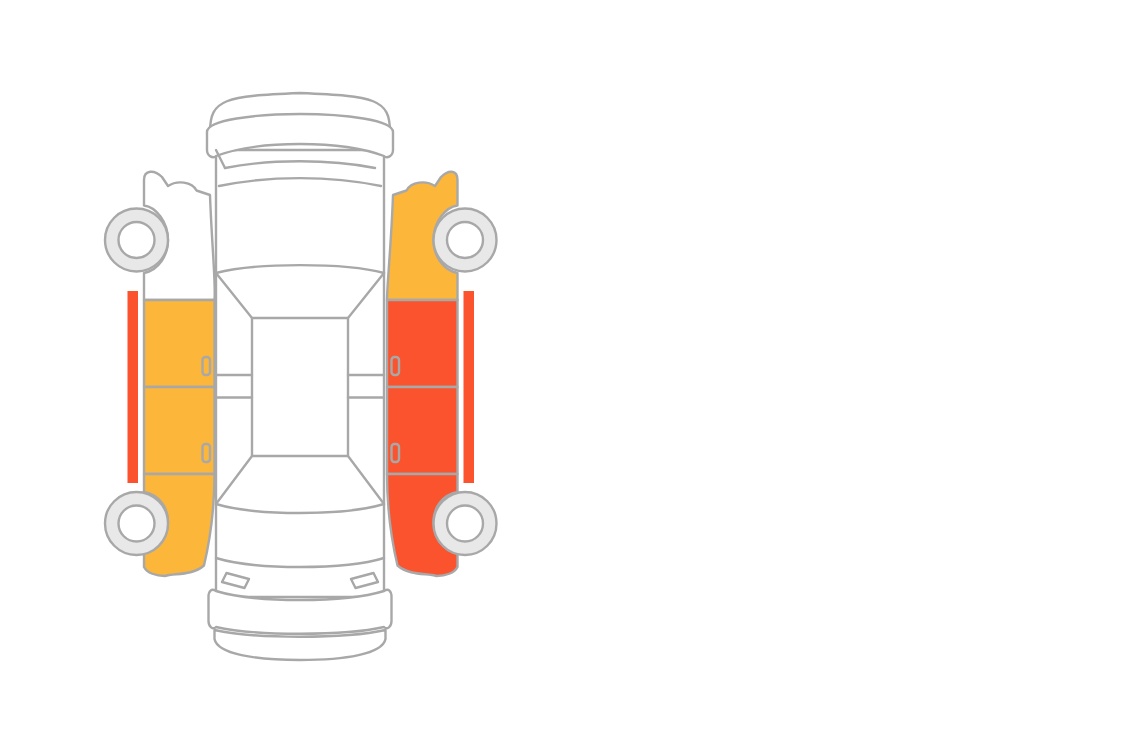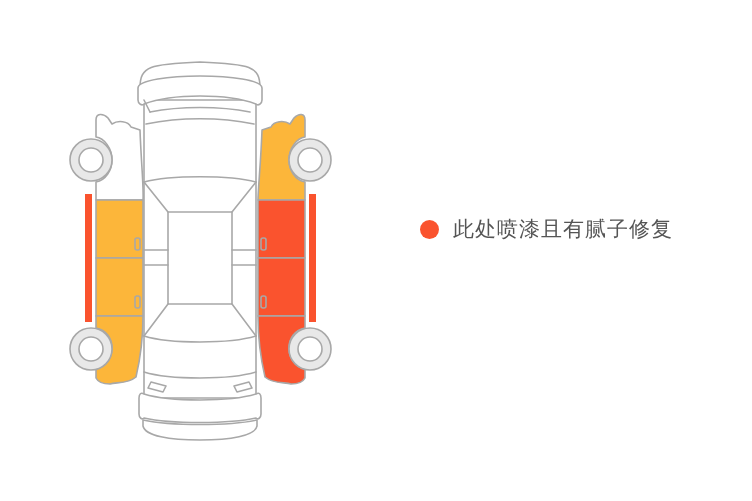--- a/index.html
+++ b/index.html
@@ -77,17 +77,13 @@
 
     <path d="M151,382 L166,386 L163,392 L148,388 Z"></path>
     <path d="M249,382 L234,386 L237,392 L252,388 Z"></path>
 
     <path fill="#FFFFFF" d="M139,398 C139,394 141,392 144,394 C170,402 230,402 256,394 C259,392 261,394 261,398 L261,414 C261,418 258,420 256,418 C230,424 170,424 144,418 C142,420 139,418 139,414 Z"></path>
     <path fill="#FFFFFF" d="M143,420 C170,426 230,426 257,420 L257,426 C255,436 230,440 200,440 C170,440 145,436 143,426 Z"></path>
   </g>
 </svg>
 
 <div class="legend">
-  <div class="legend-item">
-    <span class="legend-dot" style="background:#FA532E"></span>
-    <span class="legend-label">此处喷漆且有腻子修复</span>
-  </div>
 </div>
 
 </body></html>

